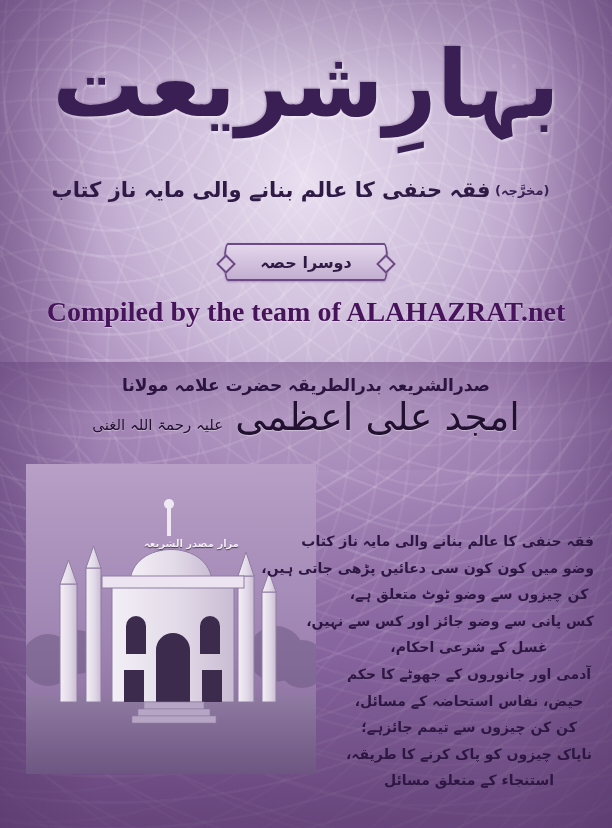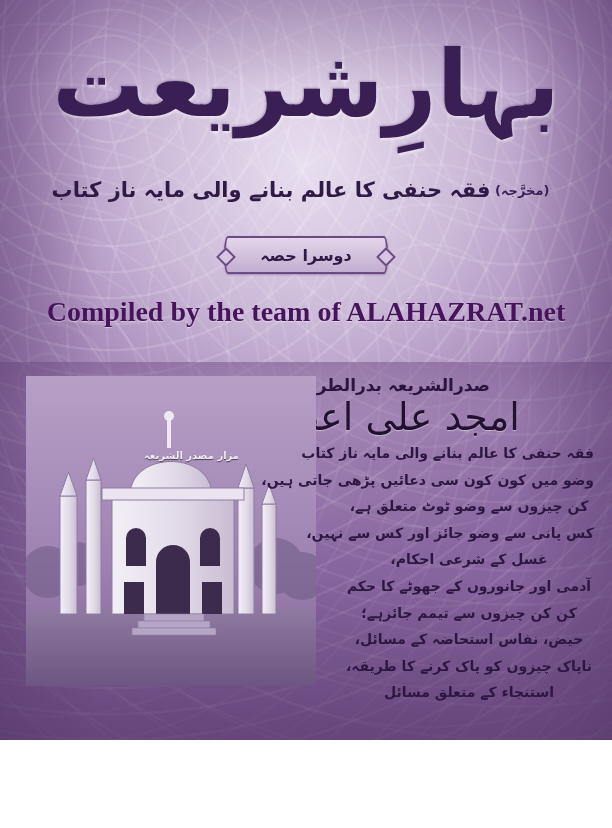--- a/index.html
+++ b/index.html
@@ -6,21 +6,21 @@
     margin: 0;
     padding: 0;
     background: #ffffff;
   }
   body {
     font-family: "Liberation Sans", sans-serif;
   }
   #book-cover {
     position: relative;
     width: 612px;
-    height: 740px;
+    height: 828px;
     overflow: hidden;
     background: #ef4444;
   }
   
   .bg-base {
     position: absolute;
     inset: 0;
     background:
       radial-gradient(ellipse 70% 55% at 50% 22%, #e9dff0 0%, #cbb9d8 38%, #a98cbb 68%, #8e6da6 100%);
   }
@@ -96,21 +96,21 @@
     font-weight: 700;
     display: inline-block;
     vertical-align: middle;
     margin-right: 11px;
     color: #3a1f55;
   }
 
   
   .part-badge {
     position: absolute;
-    top: 236px;
+    top: 243px;
     left: 50%;
     transform: translateX(-50%);
     width: 160px;
     height: 34px;
     border: 2px solid #6d4a86;
     border-radius: 4px / 16px;
     background: linear-gradient(to bottom, #e3d6ea, #c3aed1);
     box-shadow: 0 1px 2px rgba(60,30,80,0.3);
     display: flex;
     align-items: center;
@@ -316,19 +316,19 @@
     <div class="mosque-caption">مزار مصدر الشریعہ</div>
   </div>
 
   <div class="contents">
     <div class="contents-item">فقہ حنفی کا عالم بنانے والی مایہ ناز کتاب</div>
     <div class="contents-item">وضو میں کون کون سی دعائیں پڑھی جاتی ہیں،</div>
     <div class="contents-item">کن چیزوں سے وضو ٹوٹ متعلق ہے،</div>
     <div class="contents-item">کس پانی سے وضو جائز اور کس سے نہیں،</div>
     <div class="contents-item">غسل کے شرعی احکام،</div>
     <div class="contents-item">آدمی اور جانوروں کے جھوٹے کا حکم</div>
+    <div class="contents-item">حیض، نفاس استحاضہ کے مسائل،</div>
     <div class="contents-item">کن کن چیزوں سے تیمم جائزہے؛</div>
-    <div class="contents-item">حیض، نفاس استحاضہ کے مسائل،</div>
     <div class="contents-item">ناپاک چیزوں کو پاک کرنے کا طریقہ،</div>
     <div class="contents-item">استنجاء کے متعلق مسائل</div>
   </div>
 
 </div>
 
 </body></html>

